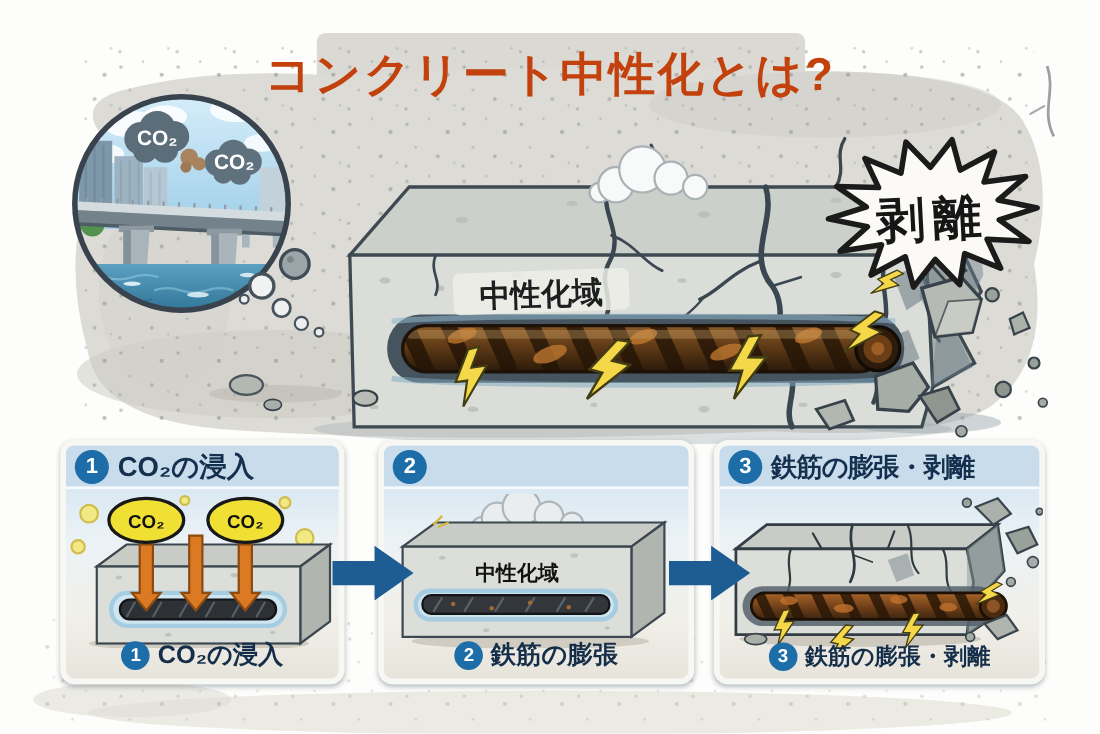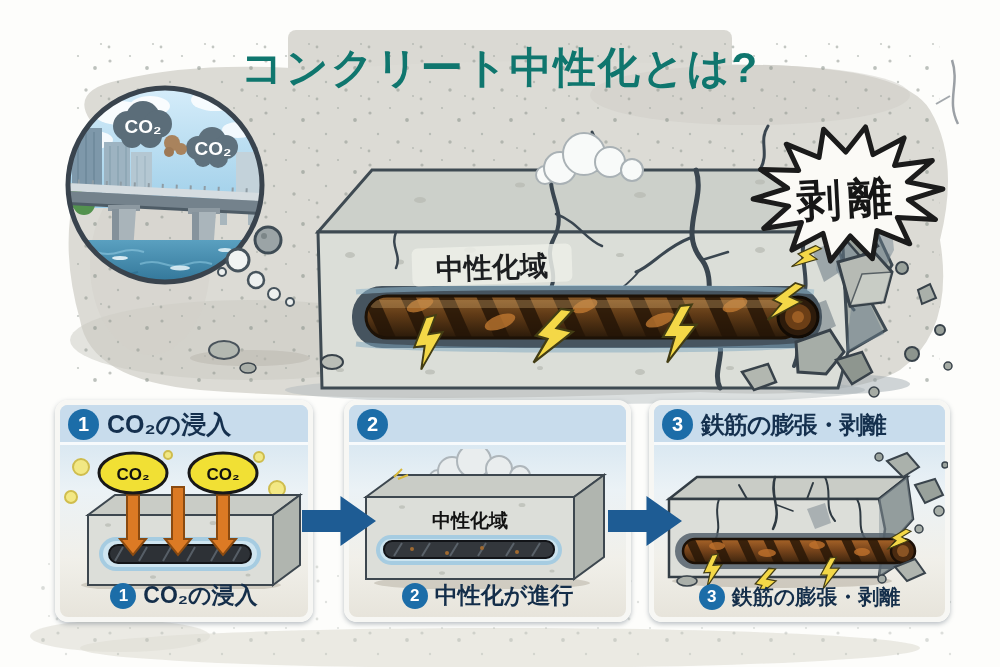--- a/index.html
+++ b/index.html
@@ -2,21 +2,21 @@
 <html><head>
 <meta charset="utf-8">
 <style>
   html,body{margin:0;padding:0;}
   body{width:1000px;height:667px;overflow:hidden;background:#ffffff;
        font-family:"Liberation Sans",sans-serif;}
   .canvas{position:relative;width:1000px;height:667px;background:#fdfdfb;overflow:hidden;}
   .scene{position:absolute;left:0;top:0;}
 
   .title{position:absolute;top:40px;left:0;width:100%;margin:0;text-align:center;
-         font-size:42px;font-weight:bold;color:#0f766e;letter-spacing:2px;}
+         font-size:42px;font-weight:bold;color:#c2410c;letter-spacing:2px;}
 
   .co2-label{position:absolute;width:64px;text-align:center;color:#ffffff;
              font-weight:bold;font-size:19px;}
   .co2-a{left:111px;top:116px;}
   .co2-b{left:181px;top:138px;}
 
   .zone-label-main{position:absolute;left:412px;top:249px;width:160px;text-align:center;
                    font-size:28px;font-weight:bold;color:#1c1e20;transform:rotate(-2deg);}
   .spall-label{position:absolute;left:771px;top:170px;width:154px;text-align:center;
                font-size:44px;font-weight:bold;color:#161616;letter-spacing:7px;
@@ -397,21 +397,21 @@
         <path d="M50,94 L42,107 M78,94 L70,107 M106,94 L98,107 M134,94 L126,107 M162,94 L154,107 M188,94 L180,107" stroke="#5a626a" stroke-width="2"></path>
         <circle cx="60" cy="100" r="2" fill="#a06a30"></circle>
           <circle cx="95" cy="104" r="2" fill="#a06a30"></circle>
         <circle cx="130" cy="99" r="2" fill="#a06a30"></circle>
           <circle cx="165" cy="103" r="2" fill="#a06a30"></circle>
       </g>
       <text x="118" y="78" text-anchor="middle" font-size="19" font-weight="bold" fill="#121212">中性化域</text>
     </svg>
     <div class="caption">
       <span class="badge">2</span>
-      <span class="c-label">中性化が進行</span>
+      <span class="c-label">鉄筋の膨張</span>
     </div>
   </section>
 
   <section class="panel panel-3">
     <header>
       <span class="badge">3</span>
       <span class="h-label">鉄筋の膨張・剥離</span>
     </header>
     <svg class="p-illo" width="291" height="140" viewBox="0 0 291 140">
       <defs>

